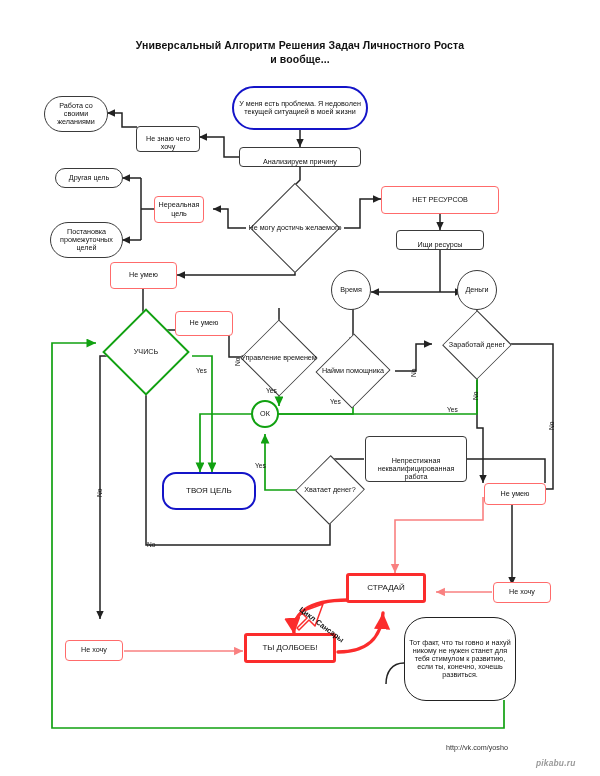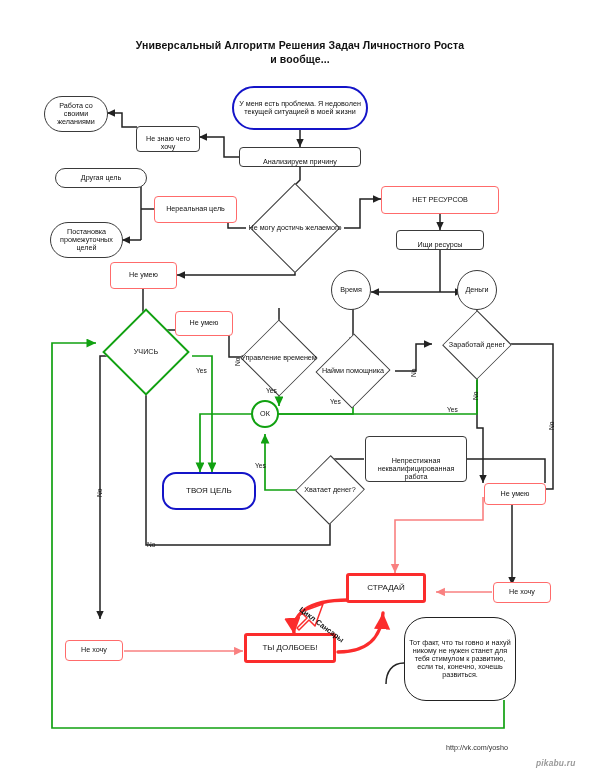--- a/index.html
+++ b/index.html
@@ -206,25 +206,25 @@
 
   <div class="node stadium" style="left:44px;top:96px;width:64px;height:36px;">
     <span>Работа со своими желаниями</span>
   </div>
 
   <div class="diamond" style="left:263px;top:196px;width:64px;height:64px;">
     <div class="dbox"></div>
     <div class="dlab">Не могу достичь желаемого</div>
   </div>
 
-  <div class="node rect-red" style="left:154px;top:196px;width:83px;height:27px;">
+  <div class="node rect-red" style="left:154px;top:196px;width:50px;height:27px;">
     <span>Нереальная цель</span>
   </div>
 
-  <div class="node stadium" style="left:55px;top:168px;width:92px;height:20px;">
+  <div class="node stadium" style="left:55px;top:168px;width:68px;height:20px;">
     <span>Другая цель</span>
   </div>
 
   <div class="node stadium" style="left:50px;top:222px;width:73px;height:36px;">
     <span>Постановка промежуточных целей</span>
   </div>
 
   <div class="node rect-red" style="left:381px;top:186px;width:118px;height:28px;">
     <span>НЕТ РЕСУРСОВ</span>
   </div>

